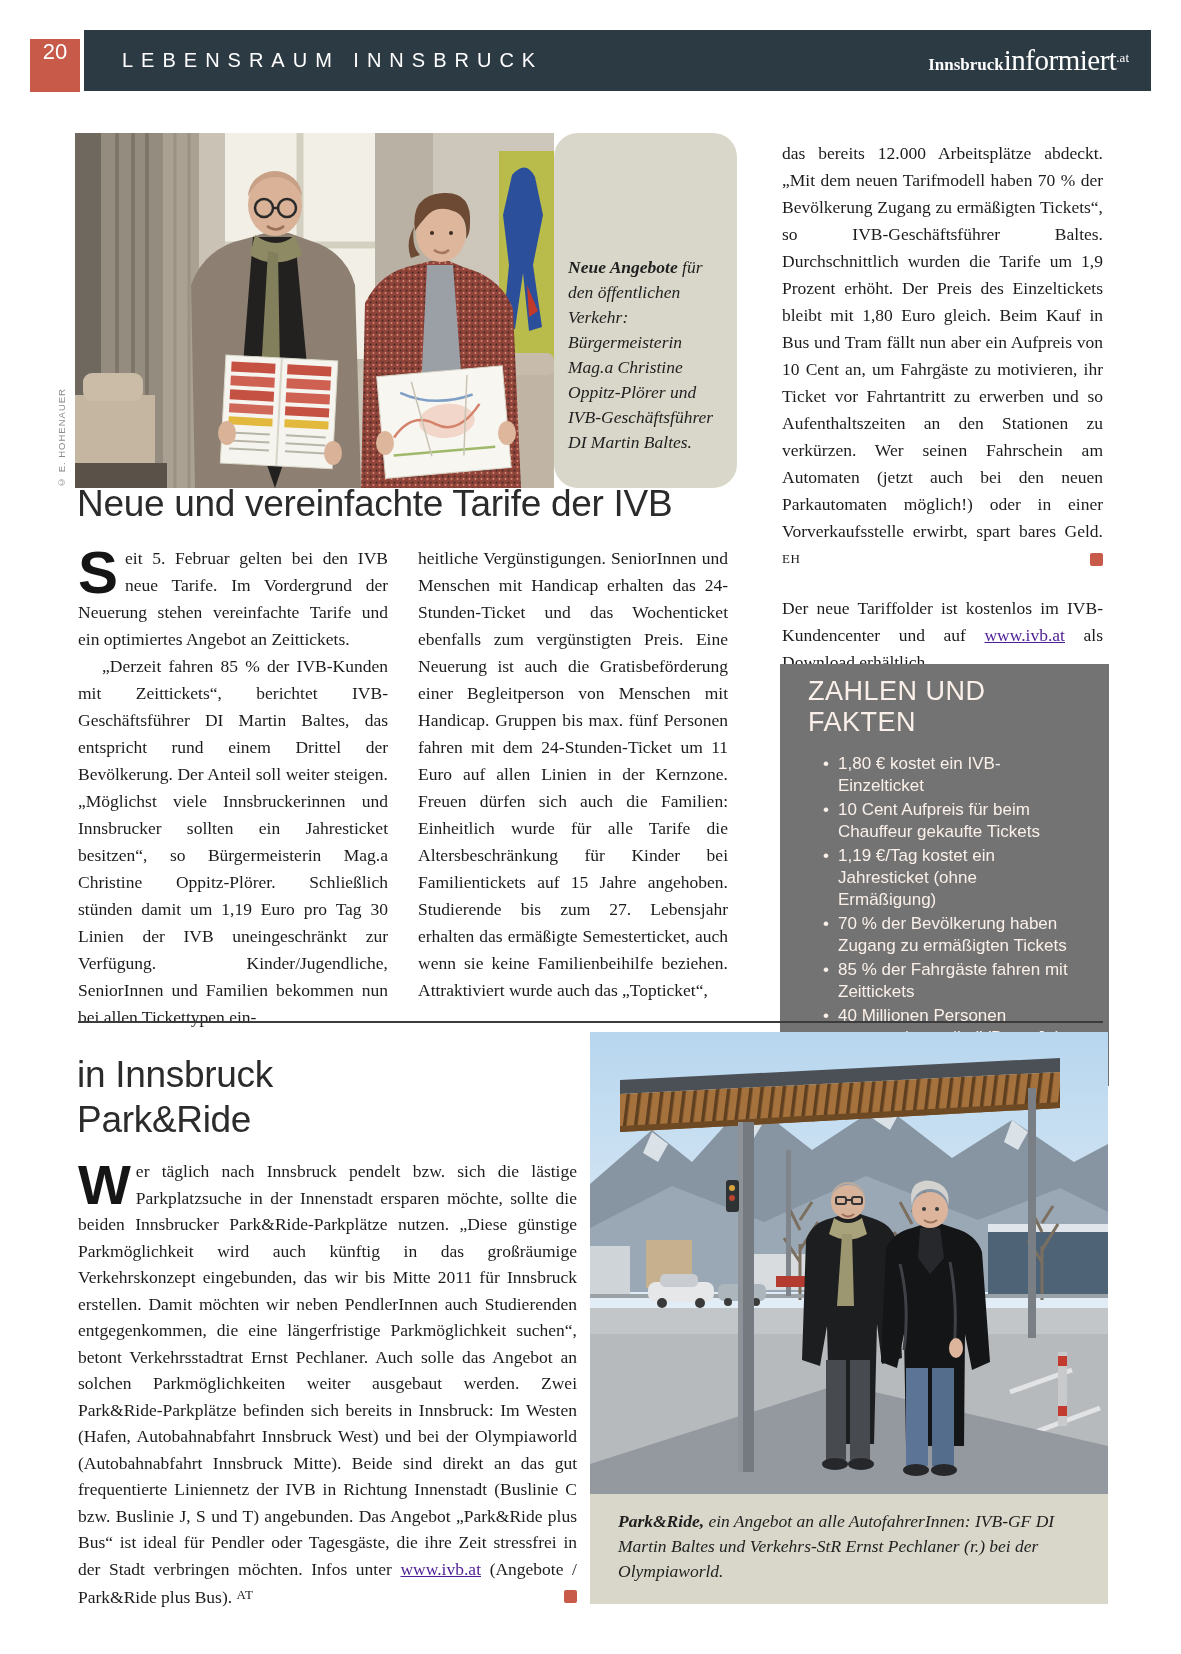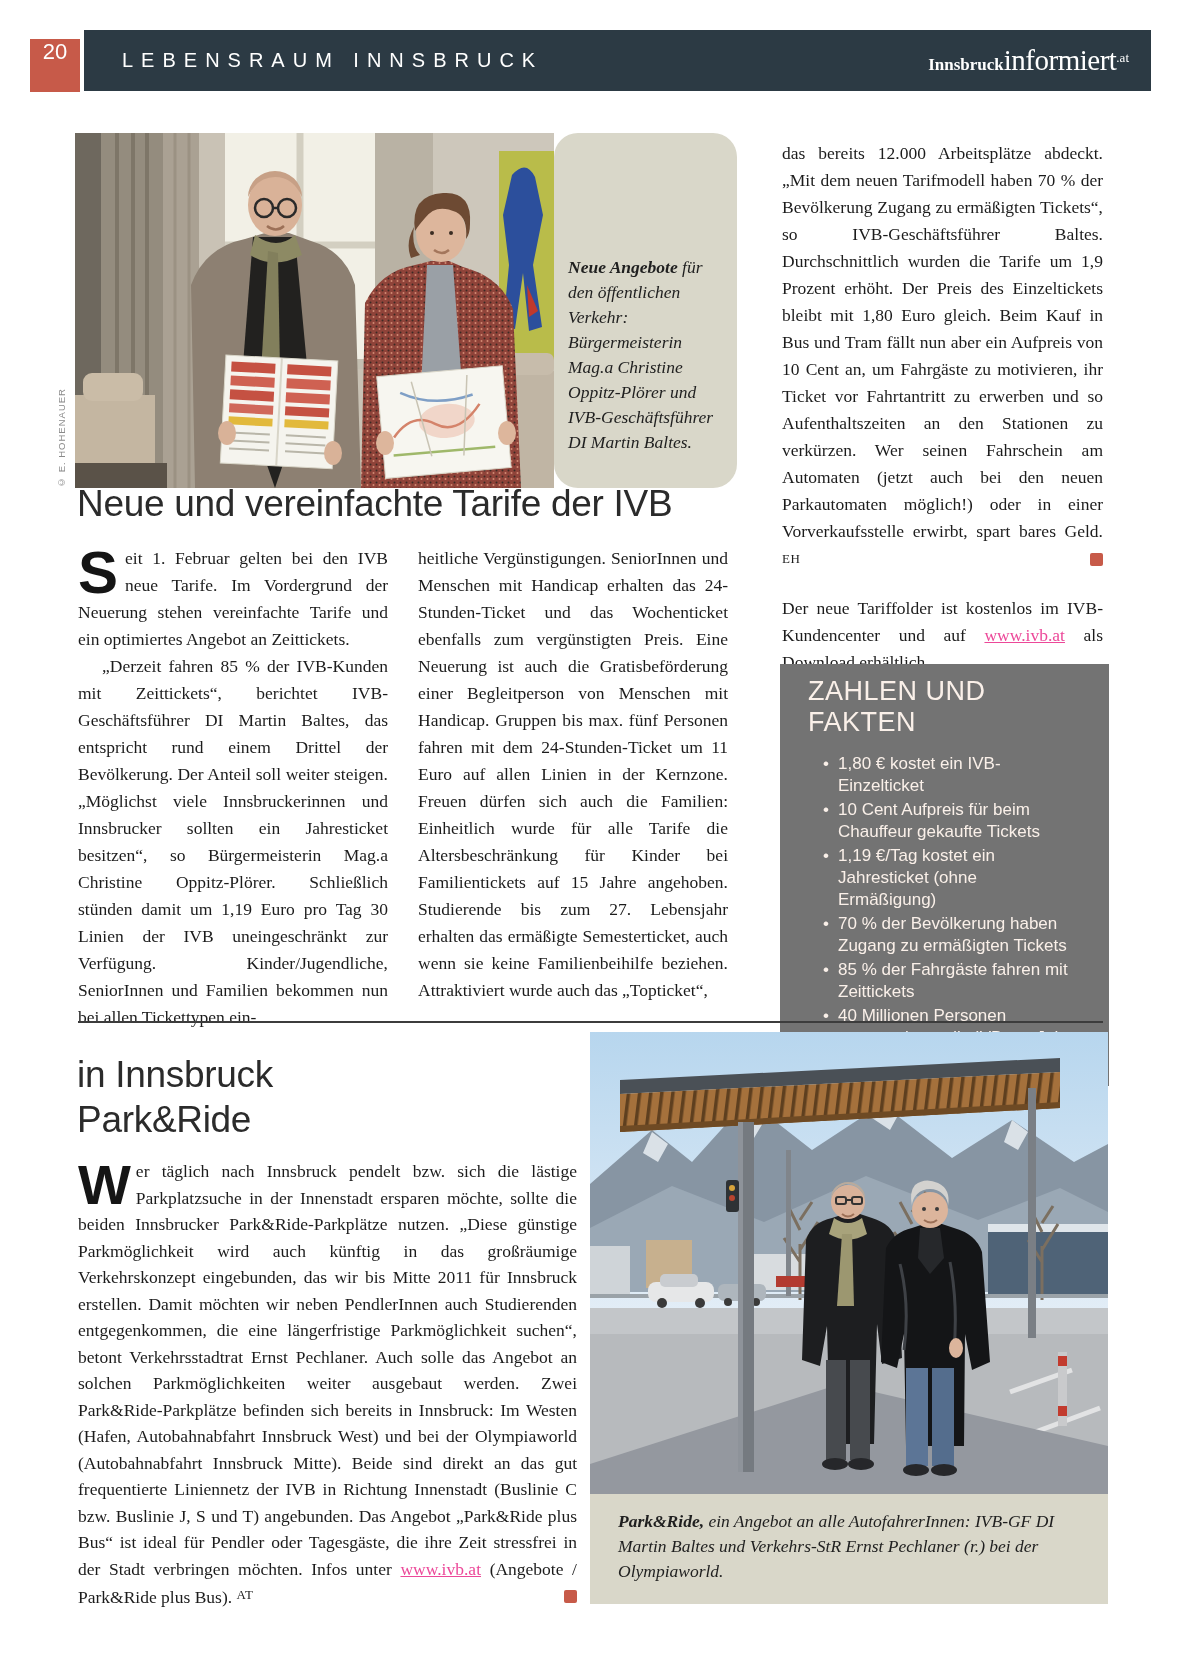--- a/index.html
+++ b/index.html
@@ -34,21 +34,21 @@
   .col{width:310px;text-align:justify;font-size:17.5px;line-height:27px;hyphens:auto;}
   .col p{margin:0;}
   .col p.indent{text-indent:24px;}
   .dropcap{float:left;font-family:"Liberation Sans",sans-serif;font-weight:700;color:#151515;
     font-size:60px;line-height:47px;margin:4px 7px 0 0;}
   .col3{left:782px;top:140px;width:321px;text-align:justify;font-size:17.5px;line-height:27px;hyphens:auto;}
   .col3 p{margin:0;}
   .col3 p + p{margin-top:20px;}
   .initials{font-family:"Liberation Serif",serif;font-size:13px;letter-spacing:0.5px;vertical-align:4px;}
   .endmark{float:right;width:13px;height:13px;background:#c75a49;border-radius:2px;margin-top:8px;}
-  .bodylink{color:#ec4899;text-decoration:underline;}
+  .bodylink{color:#4c1d95;text-decoration:underline;}
 
   
   .facts{left:780px;top:664px;width:329px;background:#737373;color:#faf0e9;box-sizing:border-box;
     font-family:"Liberation Sans",sans-serif;padding:12px 24px 22px 28px;}
   .facts h2{margin:0 0 8px 0;font-size:27px;font-weight:400;letter-spacing:0.5px;}
   .facts ul{margin:15px;padding:0;list-style:none;}
   .facts li{font-size:17px;line-height:22px;padding-left:15px;position:relative;margin-bottom:2px;}
   .facts li::before{content:"•";position:absolute;left:0;top:0;}
 
   
@@ -167,21 +167,21 @@
 <div class="abs credit">© E. HOHENAUER</div>
 
 <div class="abs capbox1">
   <div class="caption"><span class="lead">Neue Angebote</span><span> für den öffentlichen Verkehr: Bürgermeisterin Mag.a Christine Oppitz-Plörer und IVB-Geschäftsführer DI Martin Baltes.</span></div>
 </div>
 
 <div class="abs title1">Neue und vereinfachte Tarife der IVB</div>
 
 <div class="abs cols12">
   <div class="col">
-    <p><span class="dropcap">S</span><span>eit 1. Februar gelten bei den IVB neue Tarife. Im Vordergrund der Neuerung stehen vereinfachte Tarife und ein optimiertes Angebot an Zeittickets.</span></p>
+    <p><span class="dropcap">S</span><span>eit 5. Februar gelten bei den IVB neue Tarife. Im Vordergrund der Neuerung stehen vereinfachte Tarife und ein optimiertes Angebot an Zeittickets.</span></p>
     <p class="indent">„Derzeit fahren 85 % der IVB-Kunden mit Zeittickets“, berichtet IVB-Geschäftsführer DI Martin Baltes, das entspricht rund einem Drittel der Bevölkerung. Der Anteil soll weiter steigen. „Möglichst viele Innsbruckerinnen und Innsbrucker sollten ein Jahresticket besitzen“, so Bürgermeisterin Mag.a Christine Oppitz-Plörer. Schließlich stünden damit um 1,19 Euro pro Tag 30 Linien der IVB uneingeschränkt zur Verfügung. Kinder/Jugendliche, SeniorInnen und Familien bekommen nun bei allen Tickettypen ein-</p>
   </div>
   <div class="col">
     <p>heitliche Vergünstigungen. SeniorInnen und Menschen mit Handicap erhalten das 24-Stunden-Ticket und das Wochenticket ebenfalls zum vergünstigten Preis. Eine Neuerung ist auch die Gratisbeförderung einer Begleitperson von Menschen mit Handicap. Gruppen bis max. fünf Personen fahren mit dem 24-Stunden-Ticket um 11 Euro auf allen Linien in der Kernzone. Freuen dürfen sich auch die Familien: Einheitlich wurde für alle Tarife die Altersbeschränkung für Kinder bei Familientickets auf 15 Jahre angehoben. Studierende bis zum 27. Lebensjahr erhalten das ermäßigte Semesterticket, auch wenn sie keine Familienbeihilfe beziehen. Attraktiviert wurde auch das „Topticket“,</p>
   </div>
 </div>
 
 <div class="abs col3">
   <p><span>das bereits 12.000 Arbeitsplätze abdeckt. „Mit dem neuen Tarifmodell haben 70 % der Bevölkerung Zugang zu ermäßigten Tickets“, so IVB-Geschäftsführer Baltes. Durchschnittlich wurden die Tarife um 1,9 Prozent erhöht. Der Preis des Einzeltickets bleibt mit 1,80 Euro gleich. Beim Kauf in Bus und Tram fällt nun aber ein Aufpreis von 10 Cent an, um Fahrgäste zu motivieren, ihr Ticket vor Fahrtantritt zu erwerben und so Aufenthaltszeiten an den Stationen zu verkürzen. Wer seinen Fahrschein am Automaten (jetzt auch bei den neuen Parkautomaten möglich!) oder in einer Vorverkaufsstelle erwirbt, spart bares Geld. </span><span class="initials">EH</span><span class="endmark"></span></p>
   <p><span>Der neue Tariffolder ist kostenlos im IVB-Kundencenter und auf </span><a href="#" class="bodylink">www.ivb.at</a><span> als Download erhältlich.</span></p>

